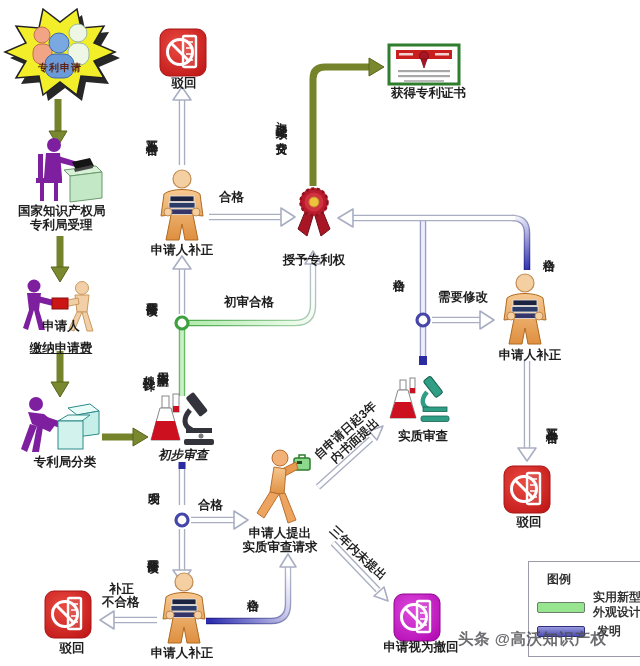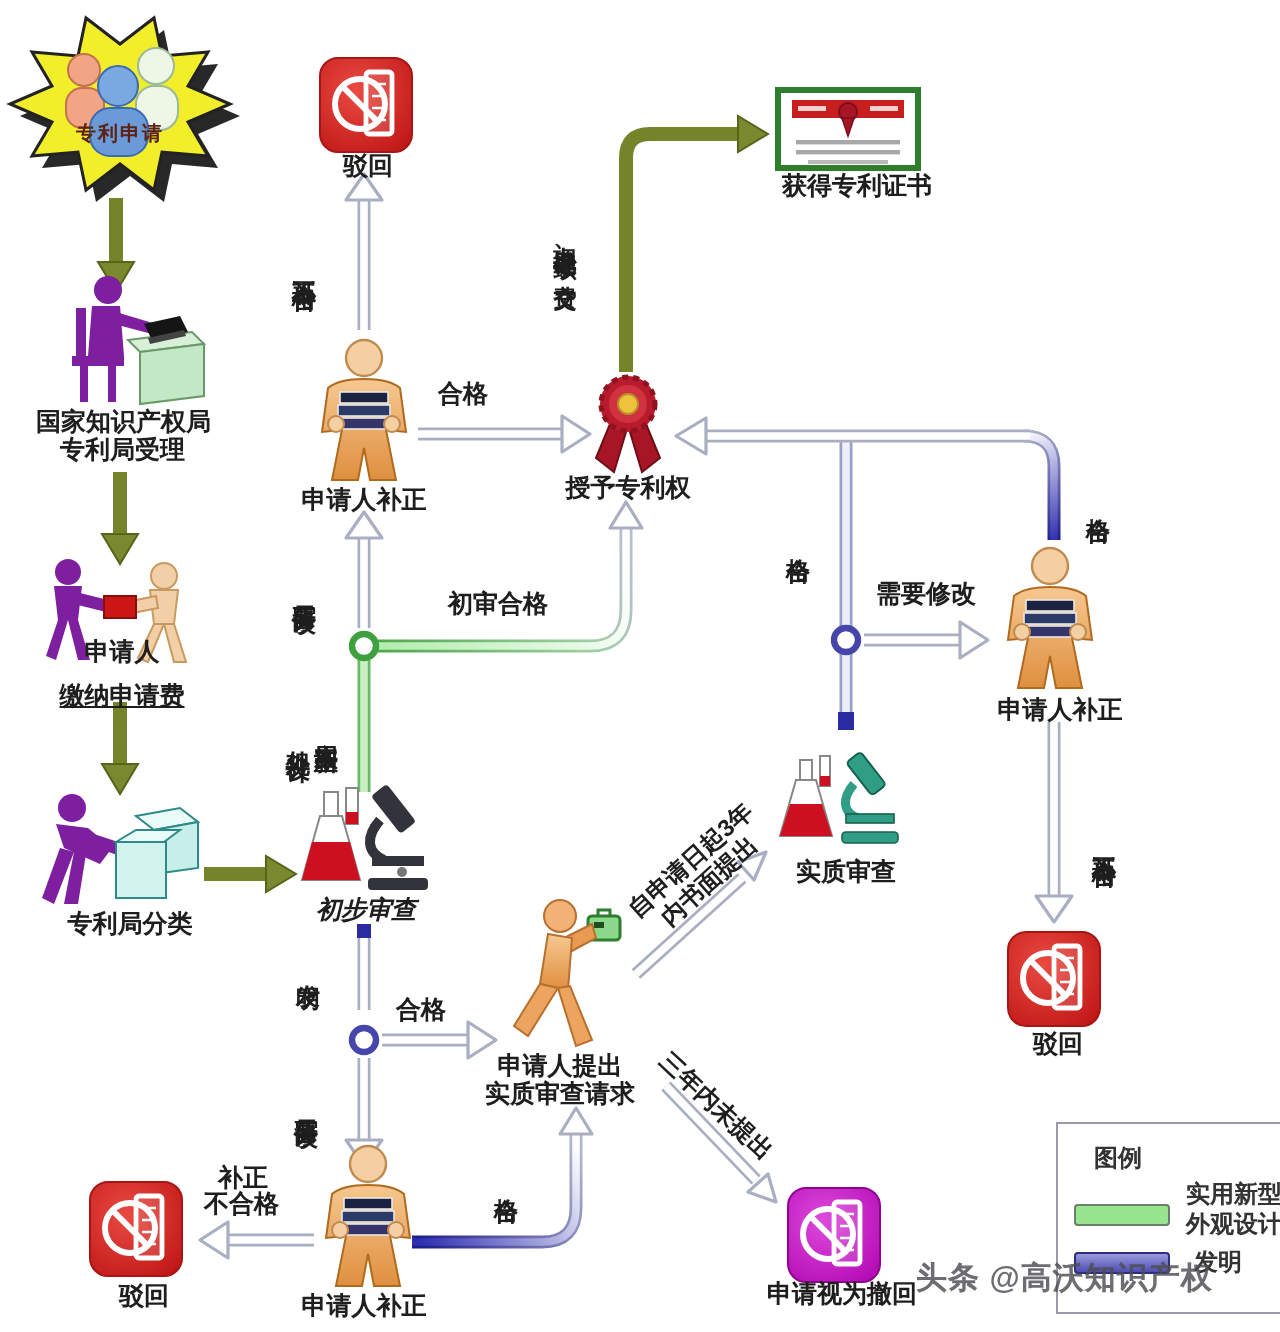--- a/index.html
+++ b/index.html
@@ -319,21 +319,21 @@
 <div class="L" style="left:30px;top:218px;width:62px;">专利局受理</div>
 <div class="L" style="left:41px;top:319px;width:40px;">申请人</div>
 <div class="L" style="left:26px;top:341px;width:70px;text-decoration:underline;">缴纳申请费</div>
 <div class="L" style="left:31px;top:455px;width:68px;">专利局分类</div>
 <div class="L" style="left:152px;top:448px;width:62px;font-style:italic;">初步审查</div>
 
 <div class="L" style="left:165px;top:76px;width:38px;">驳回</div>
 <div class="L V" style="left:146px;top:92px;height:80px;font-size:12px;">补正不合格</div>
 <div class="L" style="left:147px;top:243px;width:70px;">申请人补正</div>
 <div class="L" style="left:219px;top:190px;">合格</div>
-<div class="L" style="left:279px;top:237px;width:70px;">授予专利权</div>
+<div class="L" style="left:279px;top:253px;width:70px;">授予专利权</div>
 <div class="L V" style="left:275px;top:62px;height:124px;font-size:11.5px;">办理登记手续、交费</div>
 <div class="L" style="left:386px;top:86px;width:80px;text-align:right;">获得专利证书</div>
 
 <div class="L" style="left:222px;top:295px;width:54px;">初审合格</div>
 <div class="L V" style="left:146px;top:265px;height:60px;font-size:12px;">需要修改</div>
 <div class="L V" style="left:157px;top:334px;height:60px;font-size:12px;">实用新型</div>
 <div class="L V" style="left:143px;top:336px;height:64px;font-size:12px;">外观设计</div>
 
 <div class="L V" style="left:148px;top:468px;height:32px;font-size:12px;">发明</div>
 <div class="L" style="left:198px;top:498px;">合格</div>

